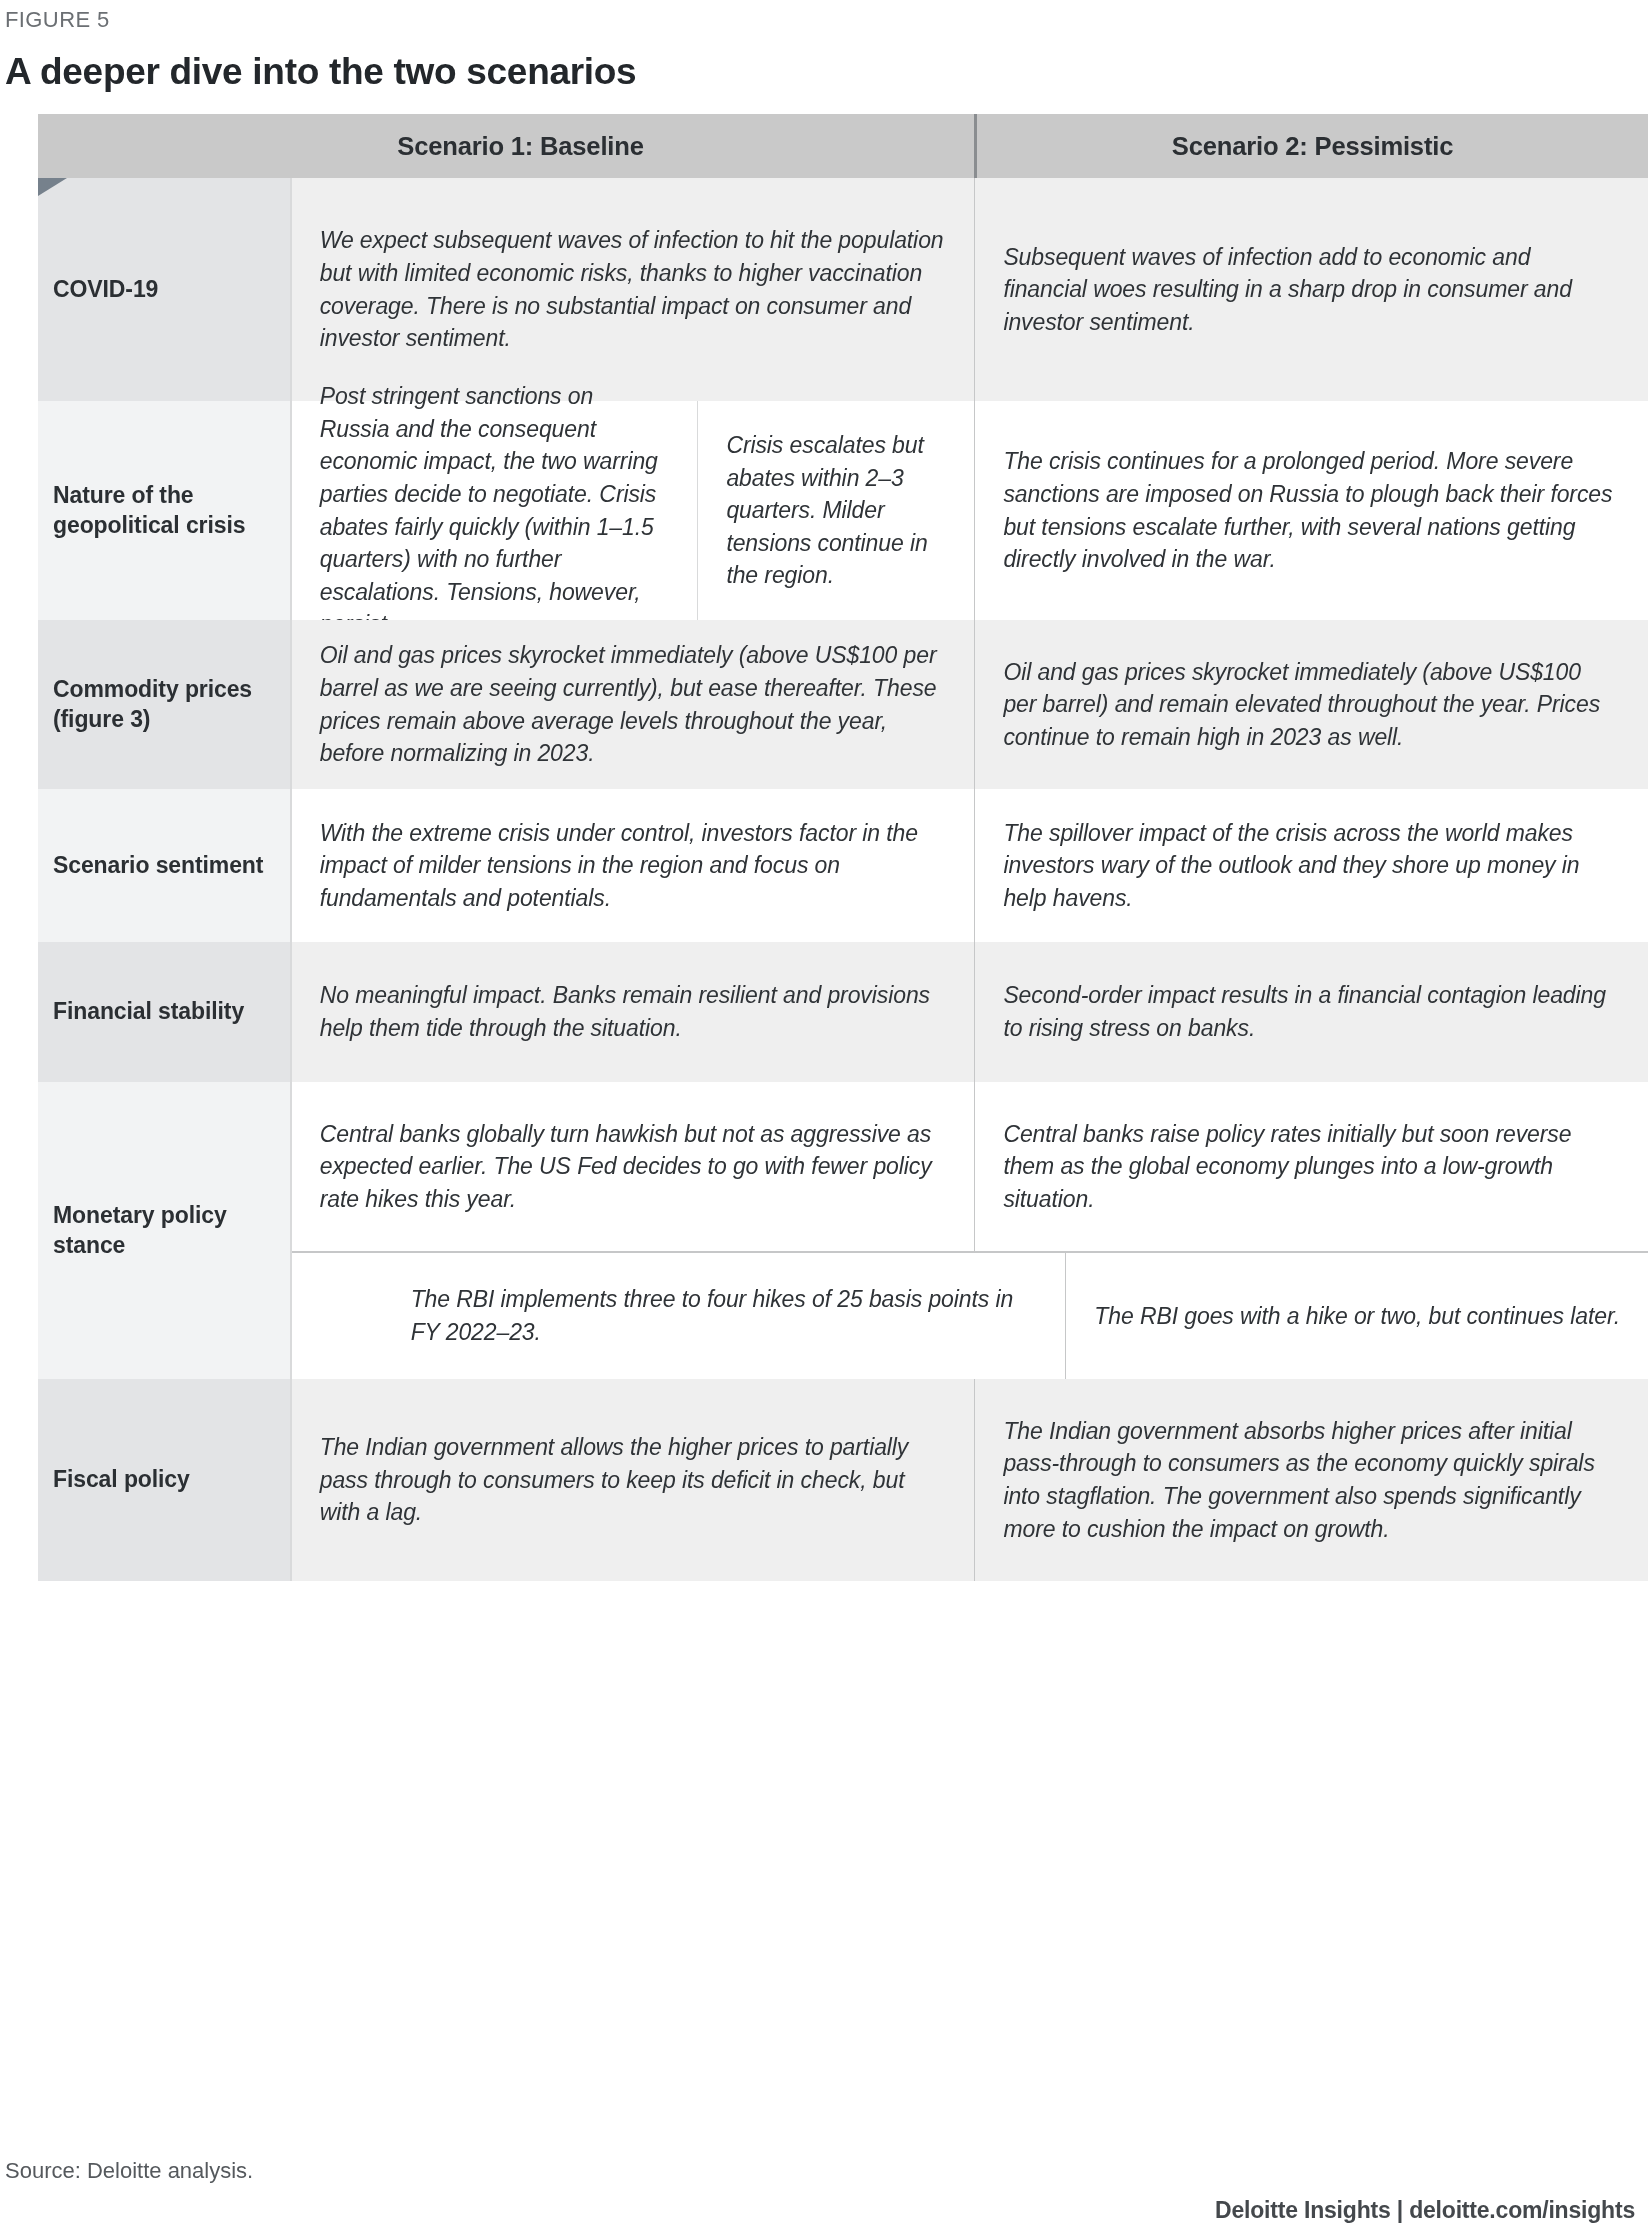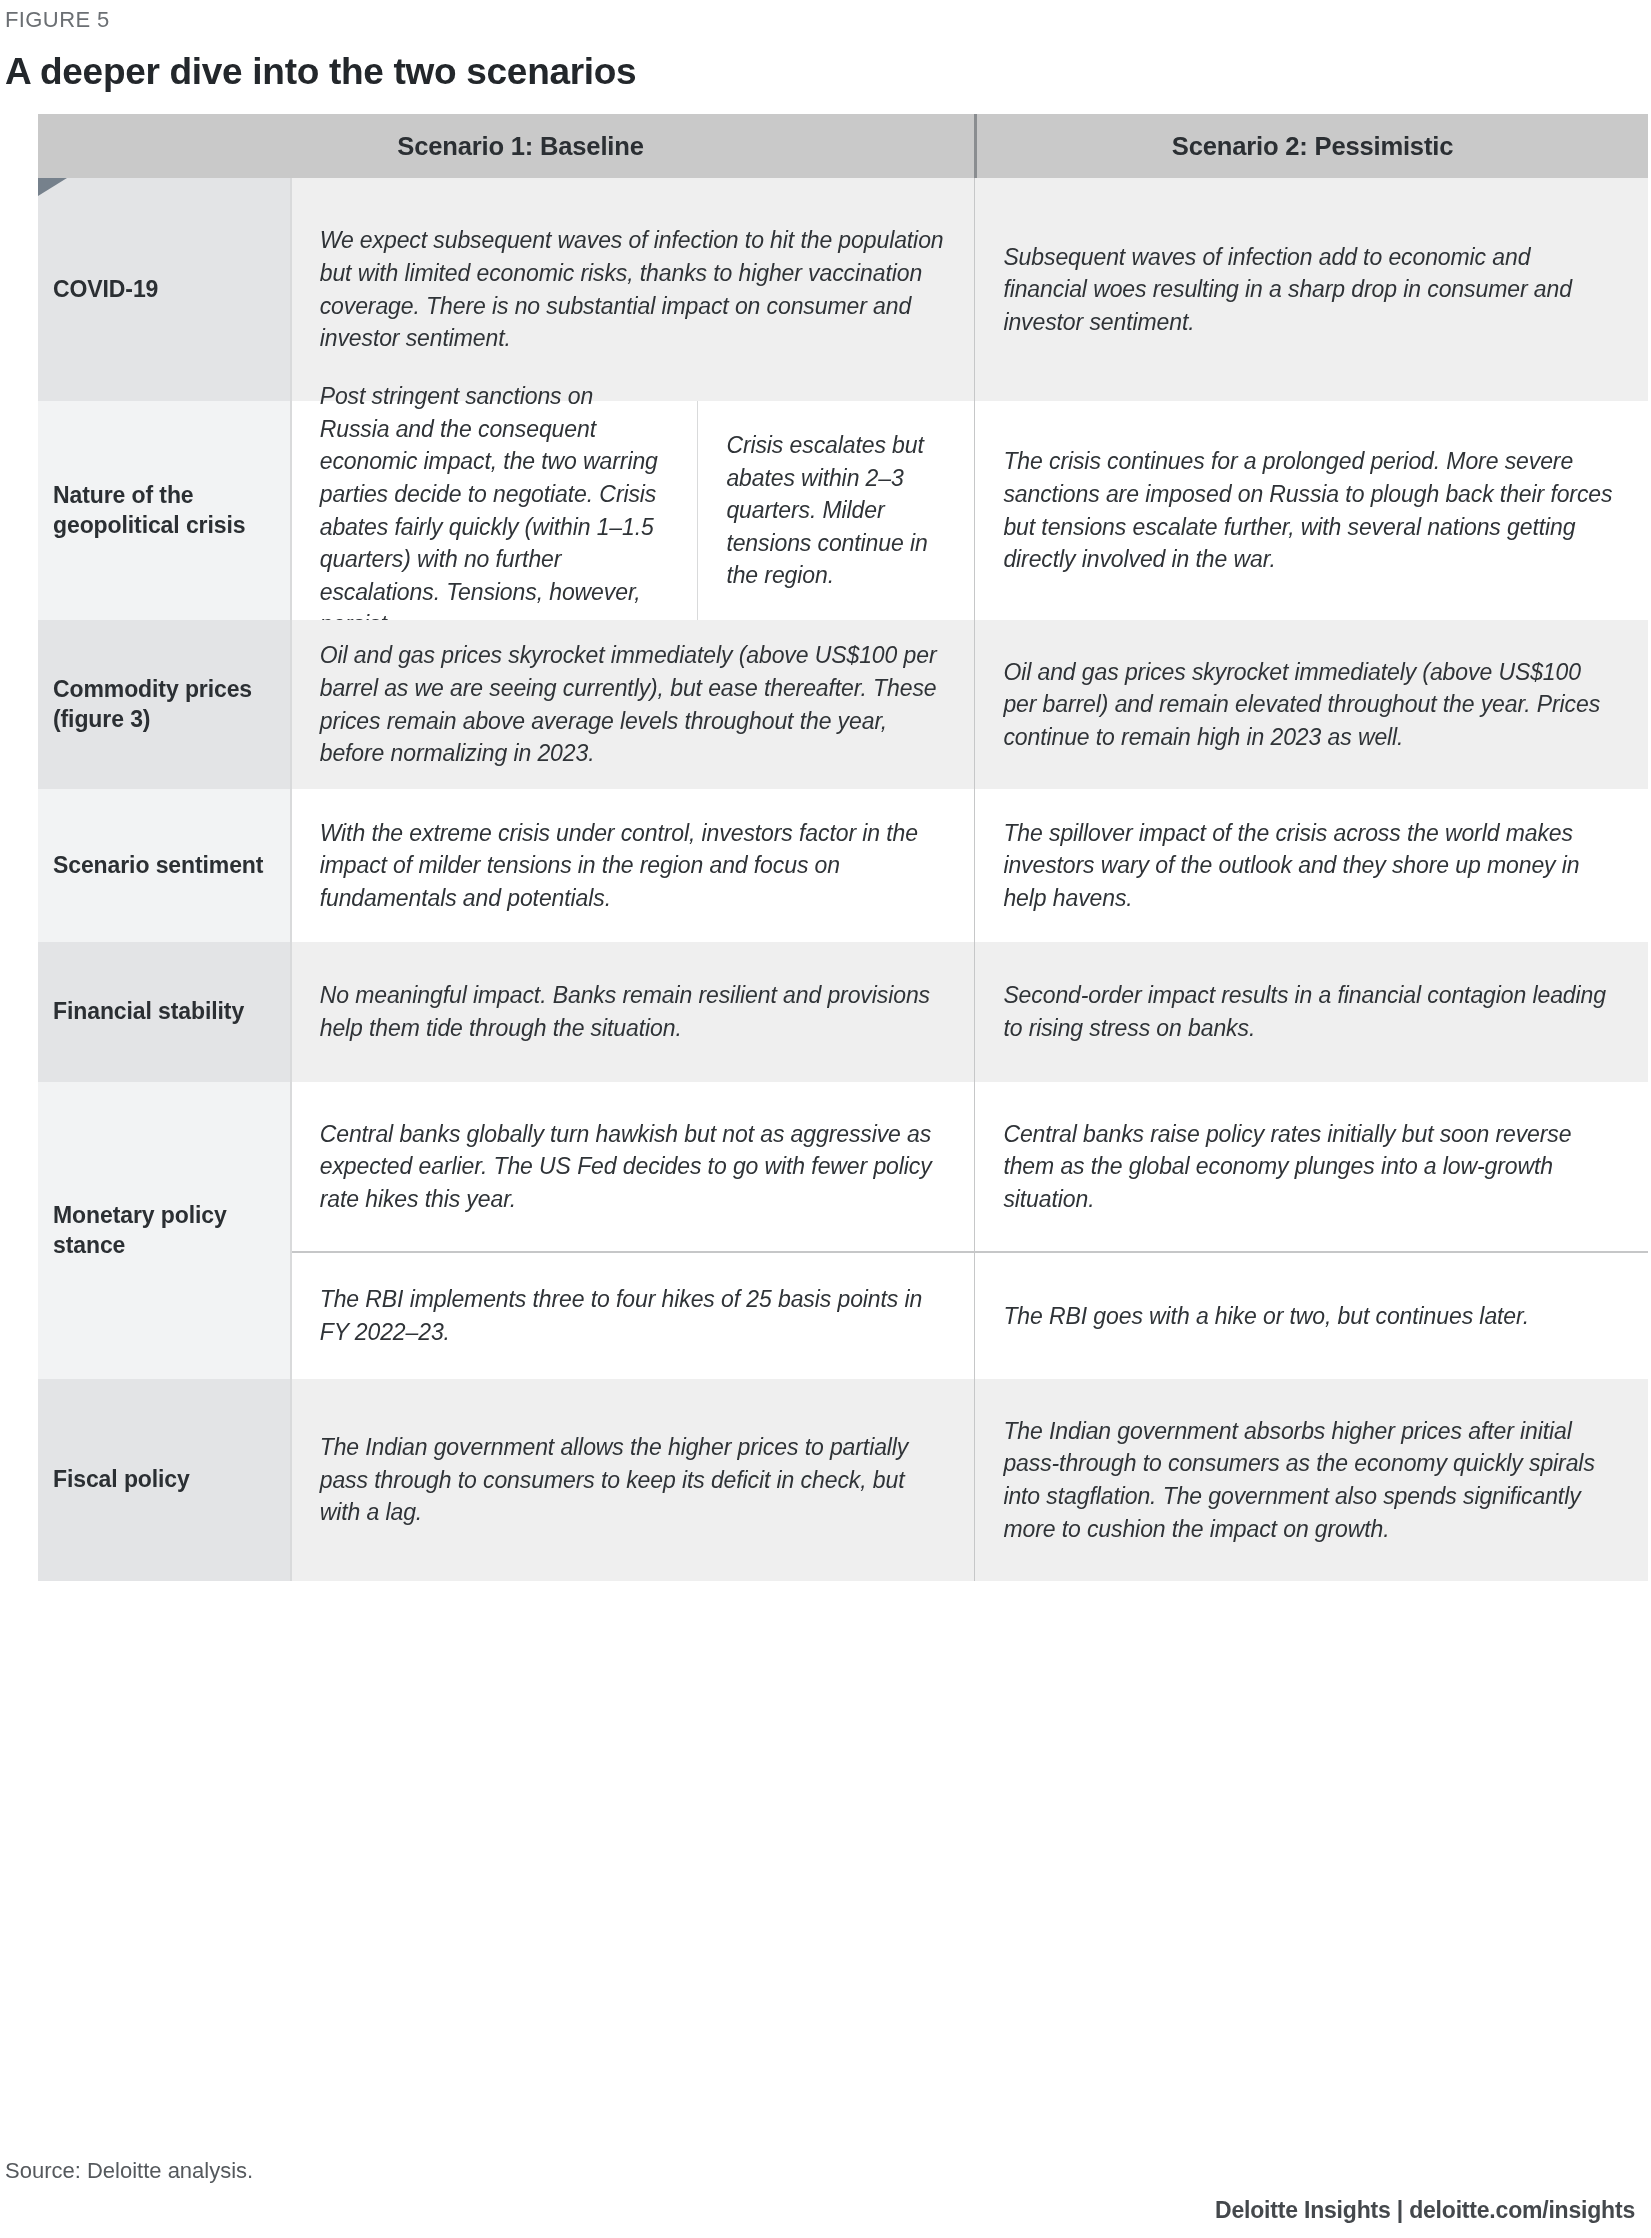--- a/index.html
+++ b/index.html
@@ -147,20 +147,21 @@
     flex: 0 0 682px;
     width: 682px;
     display: flex;
   }
 
   
   .stack {
     flex: 1 1 auto;
     display: flex;
     flex-direction: column;
+    align-items: flex-end;
   }
   .substack-row {
     display: flex;
     flex: 1 1 auto;
   }
   .hline {
     height: 1.7px;
     background: #c6c7c8;
     width: 100%;
   }

